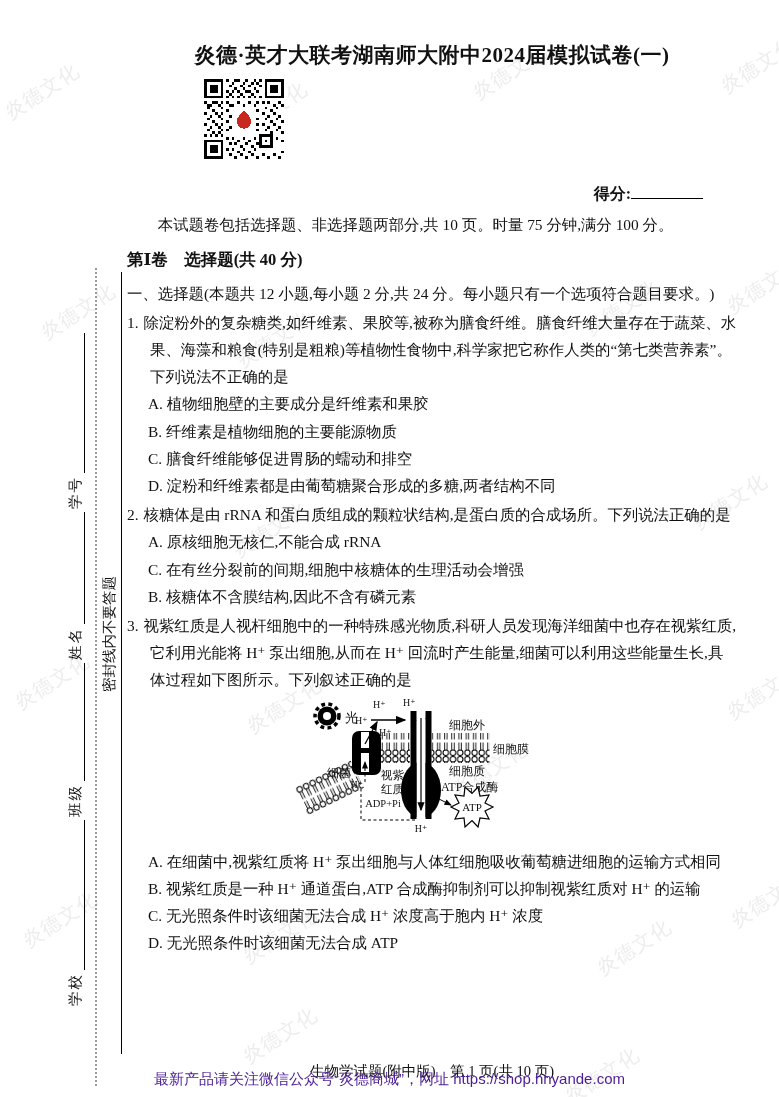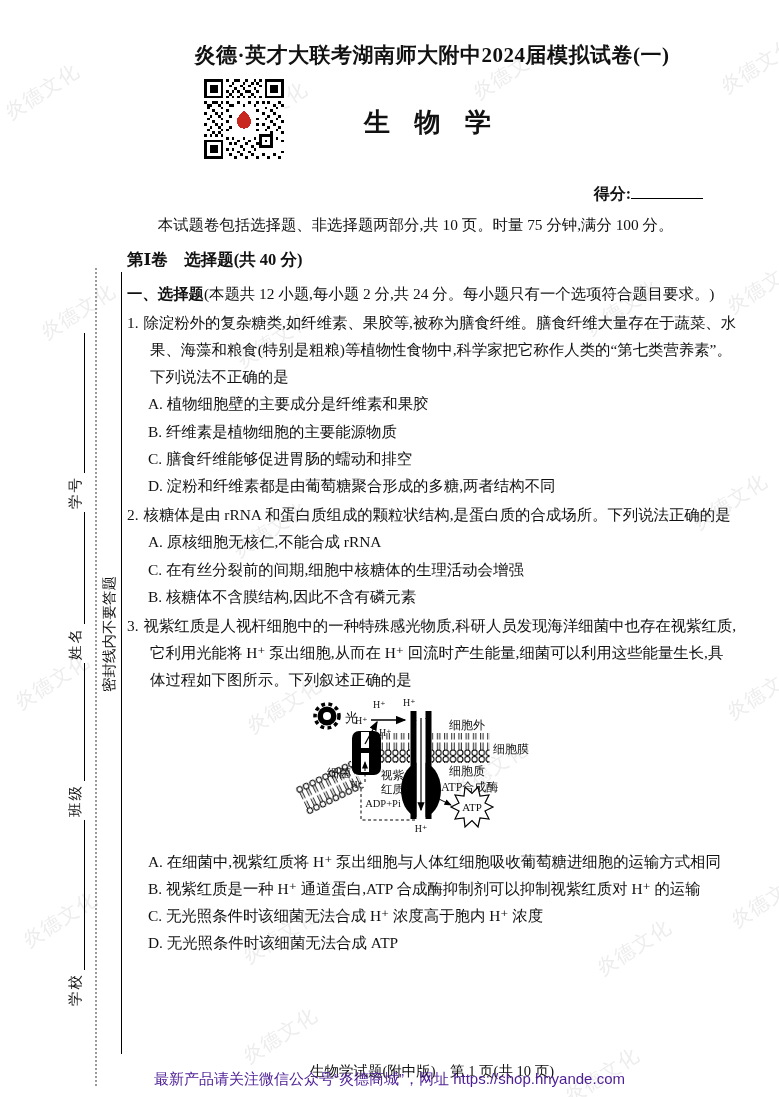--- a/index.html
+++ b/index.html
@@ -23,21 +23,21 @@
   .exam-title{margin:30px 0 0 0;text-align:center;font-size:21px;font-weight:bold;letter-spacing:.5px;}
   .header-row{position:relative;height:112px;}
   .qr{position:absolute;left:76px;top:10px;width:82px;height:80px;}
   .subject{position:absolute;left:0;right:0;top:40px;text-align:center;
            font-size:26px;font-weight:bold;letter-spacing:9px;}
   .score-row{text-align:right;padding-right:34px;font-size:16px;font-weight:bold;height:26px;line-height:26px;font-family:Liberation Serif, serif;}
   .score-blank{display:inline-block;width:72px;border-bottom:1.5px solid #000;height:1em;}
   .intro{margin:4px 0 0 0;text-indent:2em;}
   .section-title{margin:8px 0 0 0;text-align:left;font-size:16.5px;font-weight:bold;}
   .instruction{margin:6px 0 0 0;}
-  .instruction .ib{font-weight:bold;}
+  .instruction .ib{font-weight:normal;}
   .question{margin-top:2px;}
   .stem{padding-left:23px;text-indent:-23px;}
   .qnum{margin-right:5px;}
   .opt{padding-left:45px;text-indent:-24px;}
   .diagram-wrap{margin:2px 0 0 164px;height:152px;}
   .page-info{position:absolute;left:0;right:0;top:1046px;text-align:center;font-size:14.5px;}
   .promo{position:absolute;left:0;right:0;top:1070px;text-align:center;font-size:15px;
          font-family:"Liberation Sans","DejaVu Sans",sans-serif;color:#4c1d95;}
   svg text{font-family:"Liberation Serif","DejaVu Serif",serif;fill:#111;}
 </style>
@@ -112,21 +112,20 @@
           M8 11h1v1h-1zM9 13h1v1h-1zM8 15h1v1h-1zM9 17h1v1h-1zM8 18h1v1h-1zM19 11h1v1h-1zM19 14h1v1h-1zM19 16h1v1h-1zM19 18h1v1h-1z
           M21 8h1v1h-1zM23 8h1v1h-1zM25 9h1v1h-1zM27 8h1v1h-1zM22 10h1v1h-1zM24 11h1v1h-1zM26 10h1v1h-1zM28 9h1v1h-1zM21 12h1v1h-1zM23 13h1v1h-1zM25 12h1v1h-1zM27 13h1v1h-1z
           M22 14h1v1h-1zM24 15h1v1h-1zM26 14h1v1h-1zM28 15h1v1h-1zM21 16h1v1h-1zM23 17h1v1h-1zM25 16h1v1h-1zM27 17h1v1h-1zM22 18h1v1h-1zM24 19h1v1h-1zM26 18h1v1h-1zM28 19h1v1h-1z
           M8 21h1v1h-1zM10 21h1v1h-1zM12 22h1v1h-1zM14 21h1v1h-1zM16 22h1v1h-1zM18 21h1v1h-1zM9 23h1v1h-1zM11 23h1v1h-1zM13 24h1v1h-1zM15 23h1v1h-1zM17 24h1v1h-1zM19 23h1v1h-1z
           M8 25h1v1h-1zM10 25h1v1h-1zM12 26h1v1h-1zM14 25h1v1h-1zM16 26h1v1h-1zM18 25h1v1h-1zM9 27h1v1h-1zM11 28h1v1h-1zM13 27h1v1h-1zM15 28h1v1h-1zM17 27h1v1h-1zM19 28h1v1h-1z
           M20 20h5v1h-5zM20 24h5v1h-5zM20 21h1v3h-1zM24 21h1v3h-1zM22 22h1v1h-1z
           M26 21h1v1h-1zM28 22h1v1h-1zM21 27h1v1h-1zM23 28h1v1h-1zM25 27h1v1h-1zM27 28h1v1h-1zM28 26h1v1h-1z"></path>
         <rect x="10.5" y="10.5" width="8" height="8" fill="#fff"></rect>
         <path fill="#c8281e" d="M14.5 11.2c.9 1.6 2.6 2.3 2.6 4.2a2.6 2.6 0 1 1 -5.2 0c0-1.9 1.7-2.6 2.6-4.2z"></path>
       </svg>
-      <div class="subject">生 物 学</div>
     </div>
 
     <div class="score-row">
       <span>得分:</span><span class="score-blank"></span>
     </div>
 
     <p class="intro">本试题卷包括选择题、非选择题两部分,共 10 页。时量 75 分钟,满分 100 分。</p>
 
     <h2 class="section-title">第Ⅰ卷　选择题(共 40 分)</h2>
 

